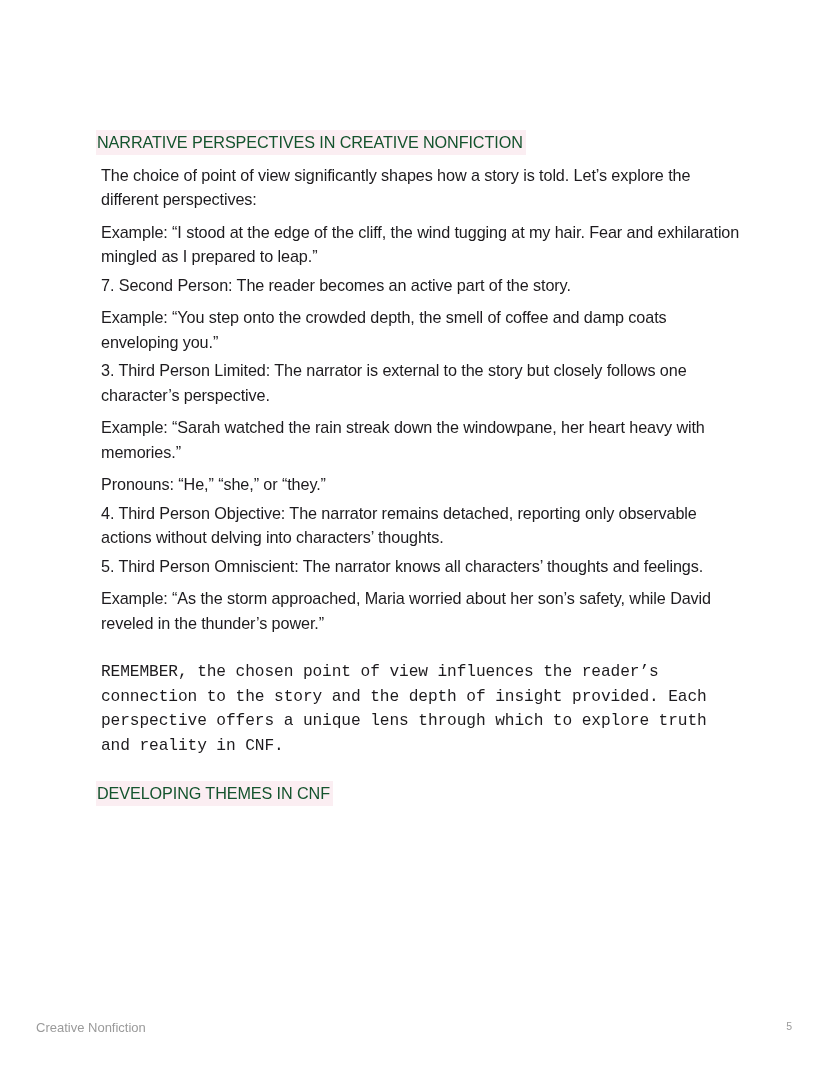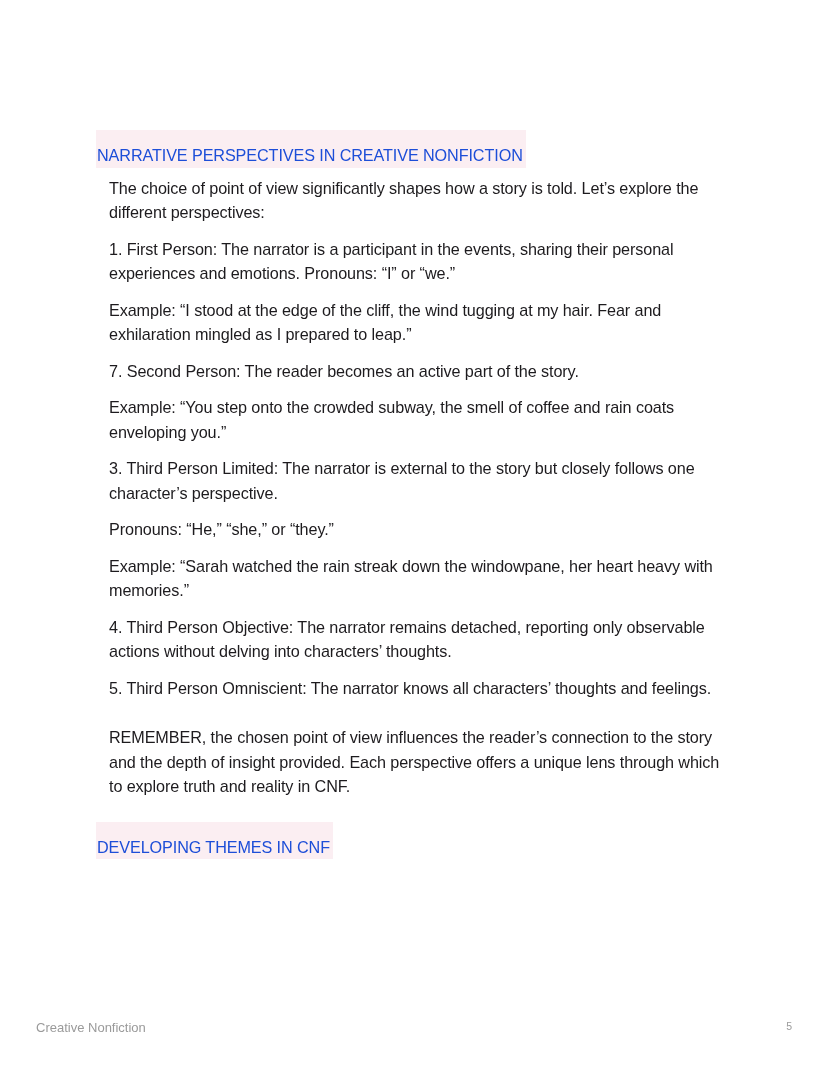--- a/index.html
+++ b/index.html
@@ -26,34 +26,34 @@
       left: 97px;
       top: 130px;
       width: 650px;
       font-size: 16.2px;
       line-height: 24.5px;
       letter-spacing: -0.1px;
     }
     .heading {
       display: inline-block;
       background: #fbeef2;
-      padding: 13px 3px 0 1px;
+      padding: 0 3px 0 1px;
       margin-left: -1px;
       font-weight: normal;
       font-size: 16.2px;
       letter-spacing: -0.1px;
-      color: #1d4ed8;
+      color: #14532d;
     }
     .h-block { margin: 0; }
     p {
-      margin: 12px;
+      margin: 4px;
     }
     .gap-s { margin-top: 8px; }
     .gap-0 { margin-top: 0; }
-    .gap-l { margin-top: 25px; }
+    .gap-l { margin-top: 25px; font-family: Liberation Mono, monospace; }
     .gap-xl { margin-top: 23px; }
     .footer-left {
       position: absolute;
       left: 36px;
       top: 1020px;
       font-size: 13px;
       color: #9a9a9a;
     }
     .footer-right {
       position: absolute;
@@ -68,33 +68,33 @@
 
 <div class="page">
   <div class="content">
 
     <div class="h-block">
       <span class="heading">NARRATIVE PERSPECTIVES IN CREATIVE NONFICTION</span>
     </div>
 
     <p class="gap-s">The choice of point of view significantly shapes how a story is told. Let’s explore the different perspectives:</p>
 
-    <p class="gap-s">1. First Person: The narrator is a participant in the events, sharing their personal experiences and emotions. Pronouns: “I” or “we.”</p>
     <p class="gap-s">Example: “I stood at the edge of the cliff, the wind tugging at my hair. Fear and exhilaration mingled as I prepared to leap.”</p>
 
     <p class="gap-0">7. Second Person: The reader becomes an active part of the story.</p>
-    <p class="gap-s">Example: “You step onto the crowded subway, the smell of coffee and rain coats enveloping you.”</p>
+    <p class="gap-s">Example: “You step onto the crowded depth, the smell of coffee and damp coats enveloping you.”</p>
 
     <p class="gap-0">3. Third Person Limited: The narrator is external to the story but closely follows one character’s perspective.</p>
+    <p class="gap-s">Example: “Sarah watched the rain streak down the windowpane, her heart heavy with memories.”</p>
     <p class="gap-s">Pronouns: “He,” “she,” or “they.”</p>
-    <p class="gap-s">Example: “Sarah watched the rain streak down the windowpane, her heart heavy with memories.”</p>
 
     <p class="gap-0">4. Third Person Objective: The narrator remains detached, reporting only observable actions without delving into characters’ thoughts.</p>
 
     <p class="gap-0">5. Third Person Omniscient: The narrator knows all characters’ thoughts and feelings.</p>
+    <p class="gap-s">Example: “As the storm approached, Maria worried about her son’s safety, while David reveled in the thunder’s power.”</p>
 
     <p class="gap-l">REMEMBER, the chosen point of view influences the reader’s connection to the story and the depth of insight provided. Each perspective offers a unique lens through which to explore truth and reality in CNF.</p>
 
     <div class="h-block gap-xl">
       <span class="heading">DEVELOPING THEMES IN CNF</span>
     </div>
 
   </div>
 
   <div class="footer-left">Creative Nonfiction</div>

